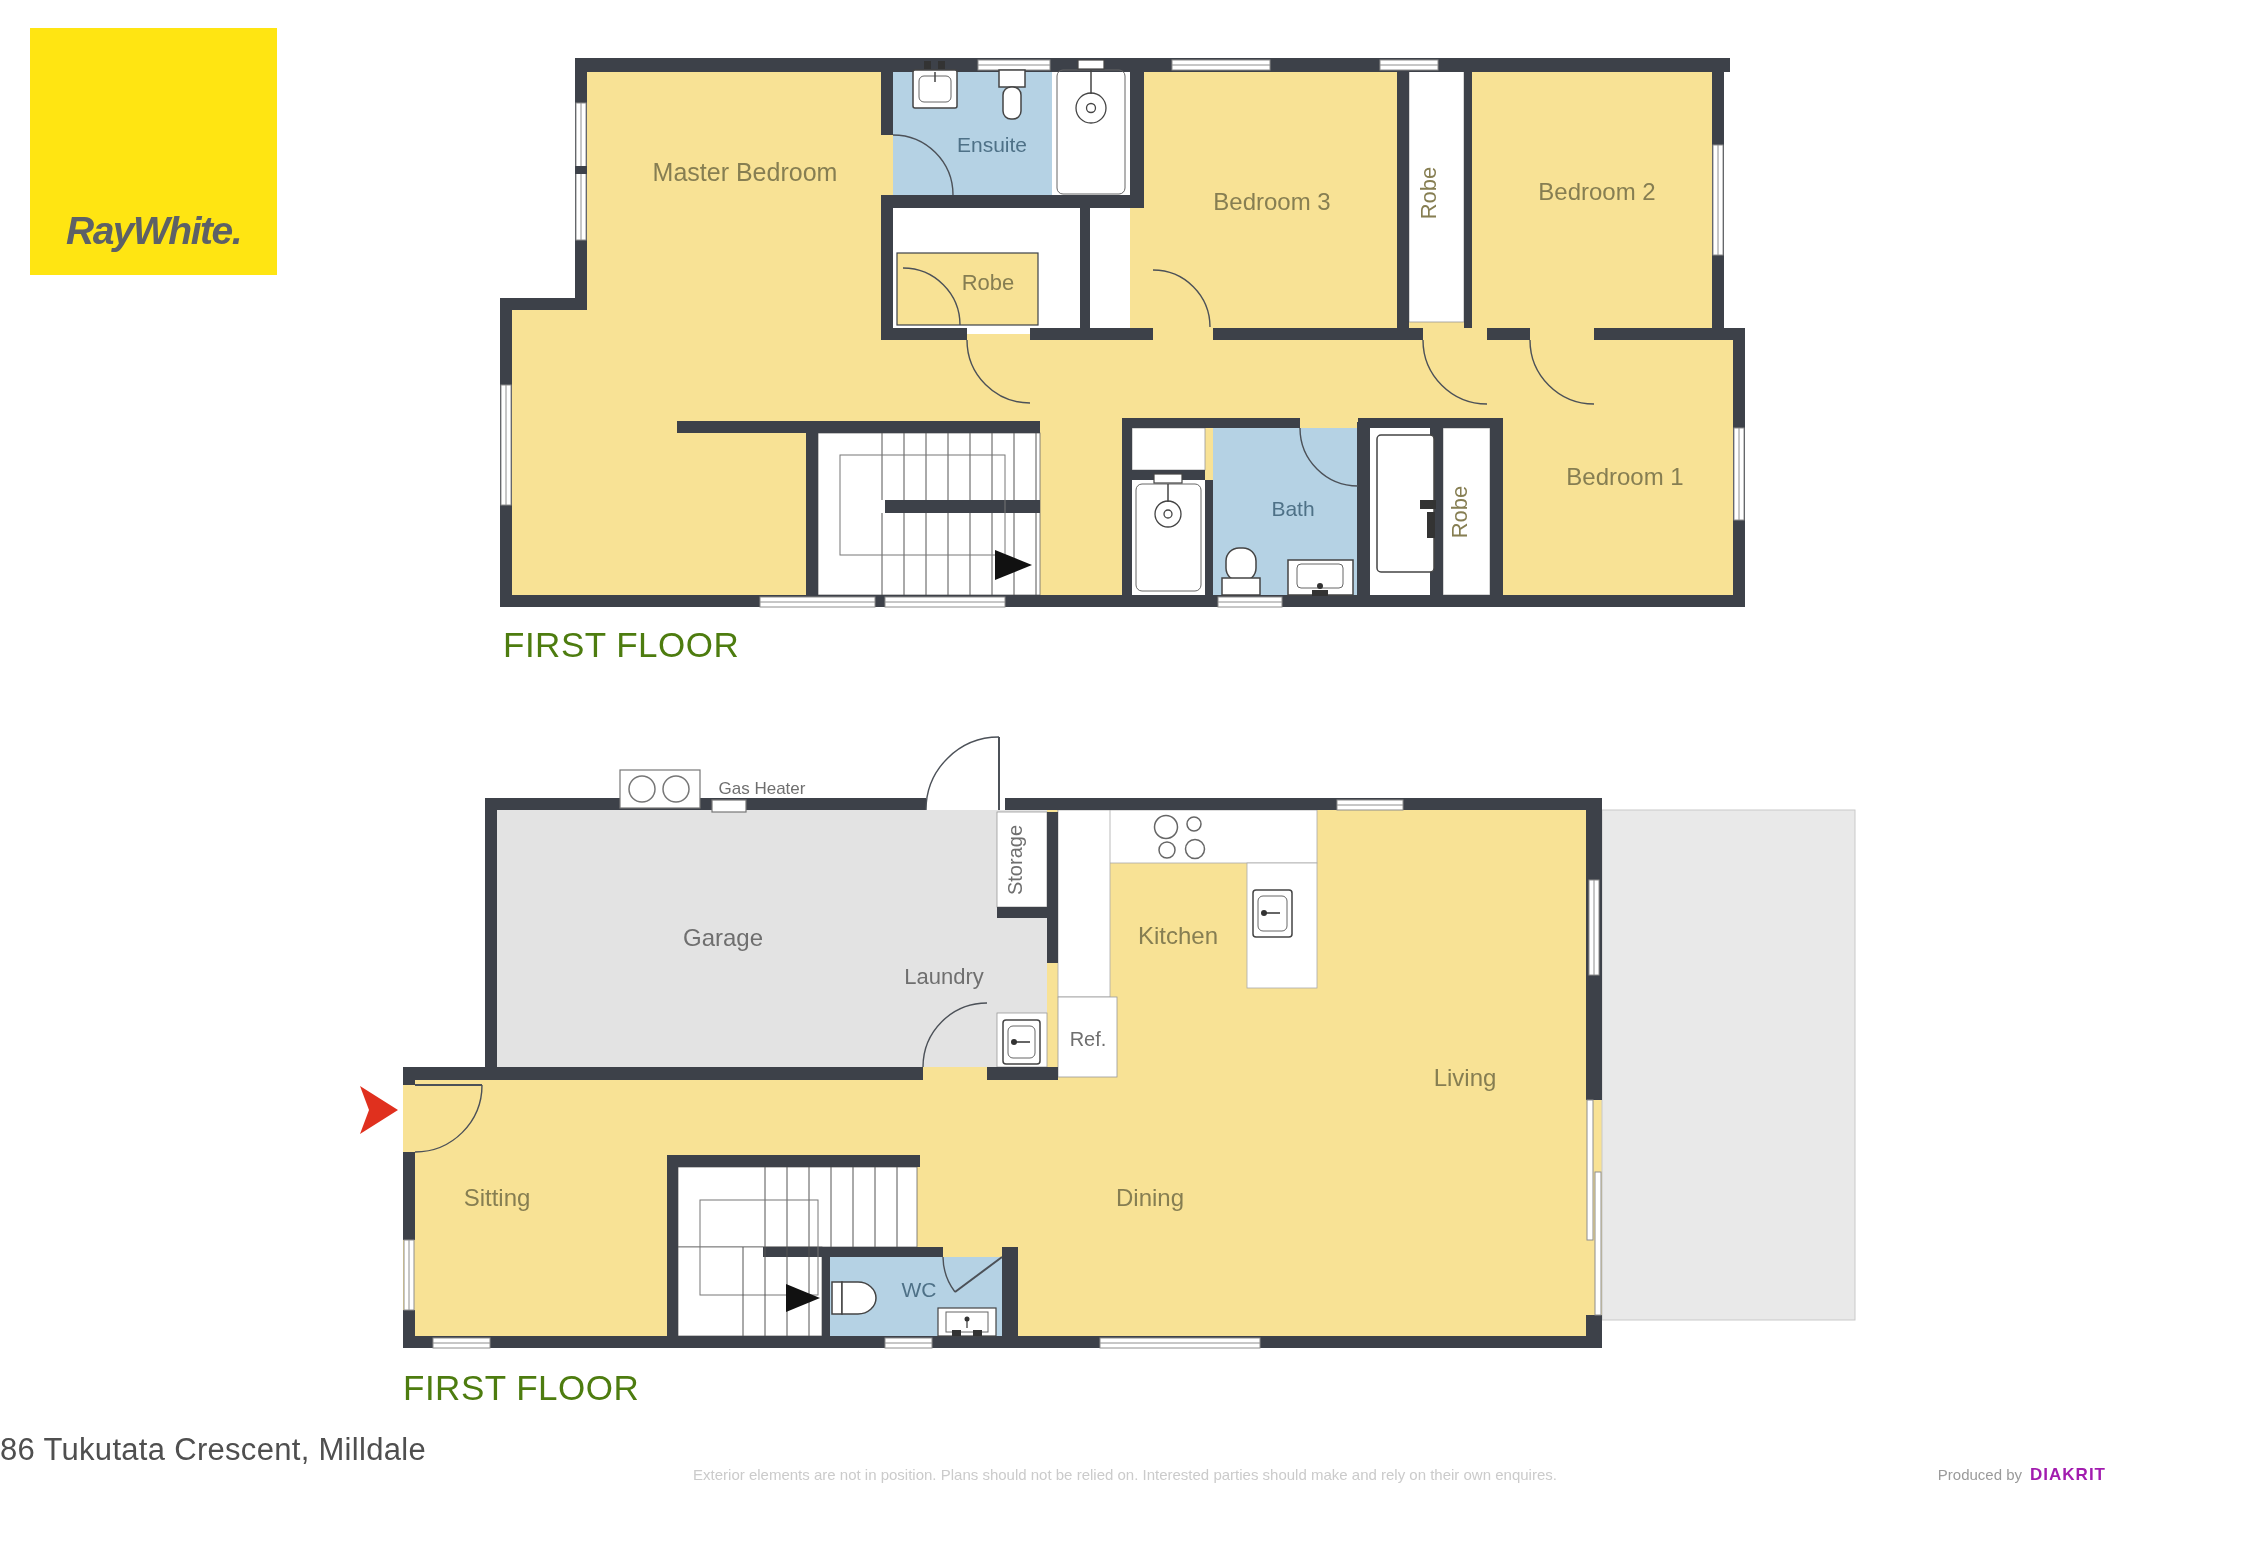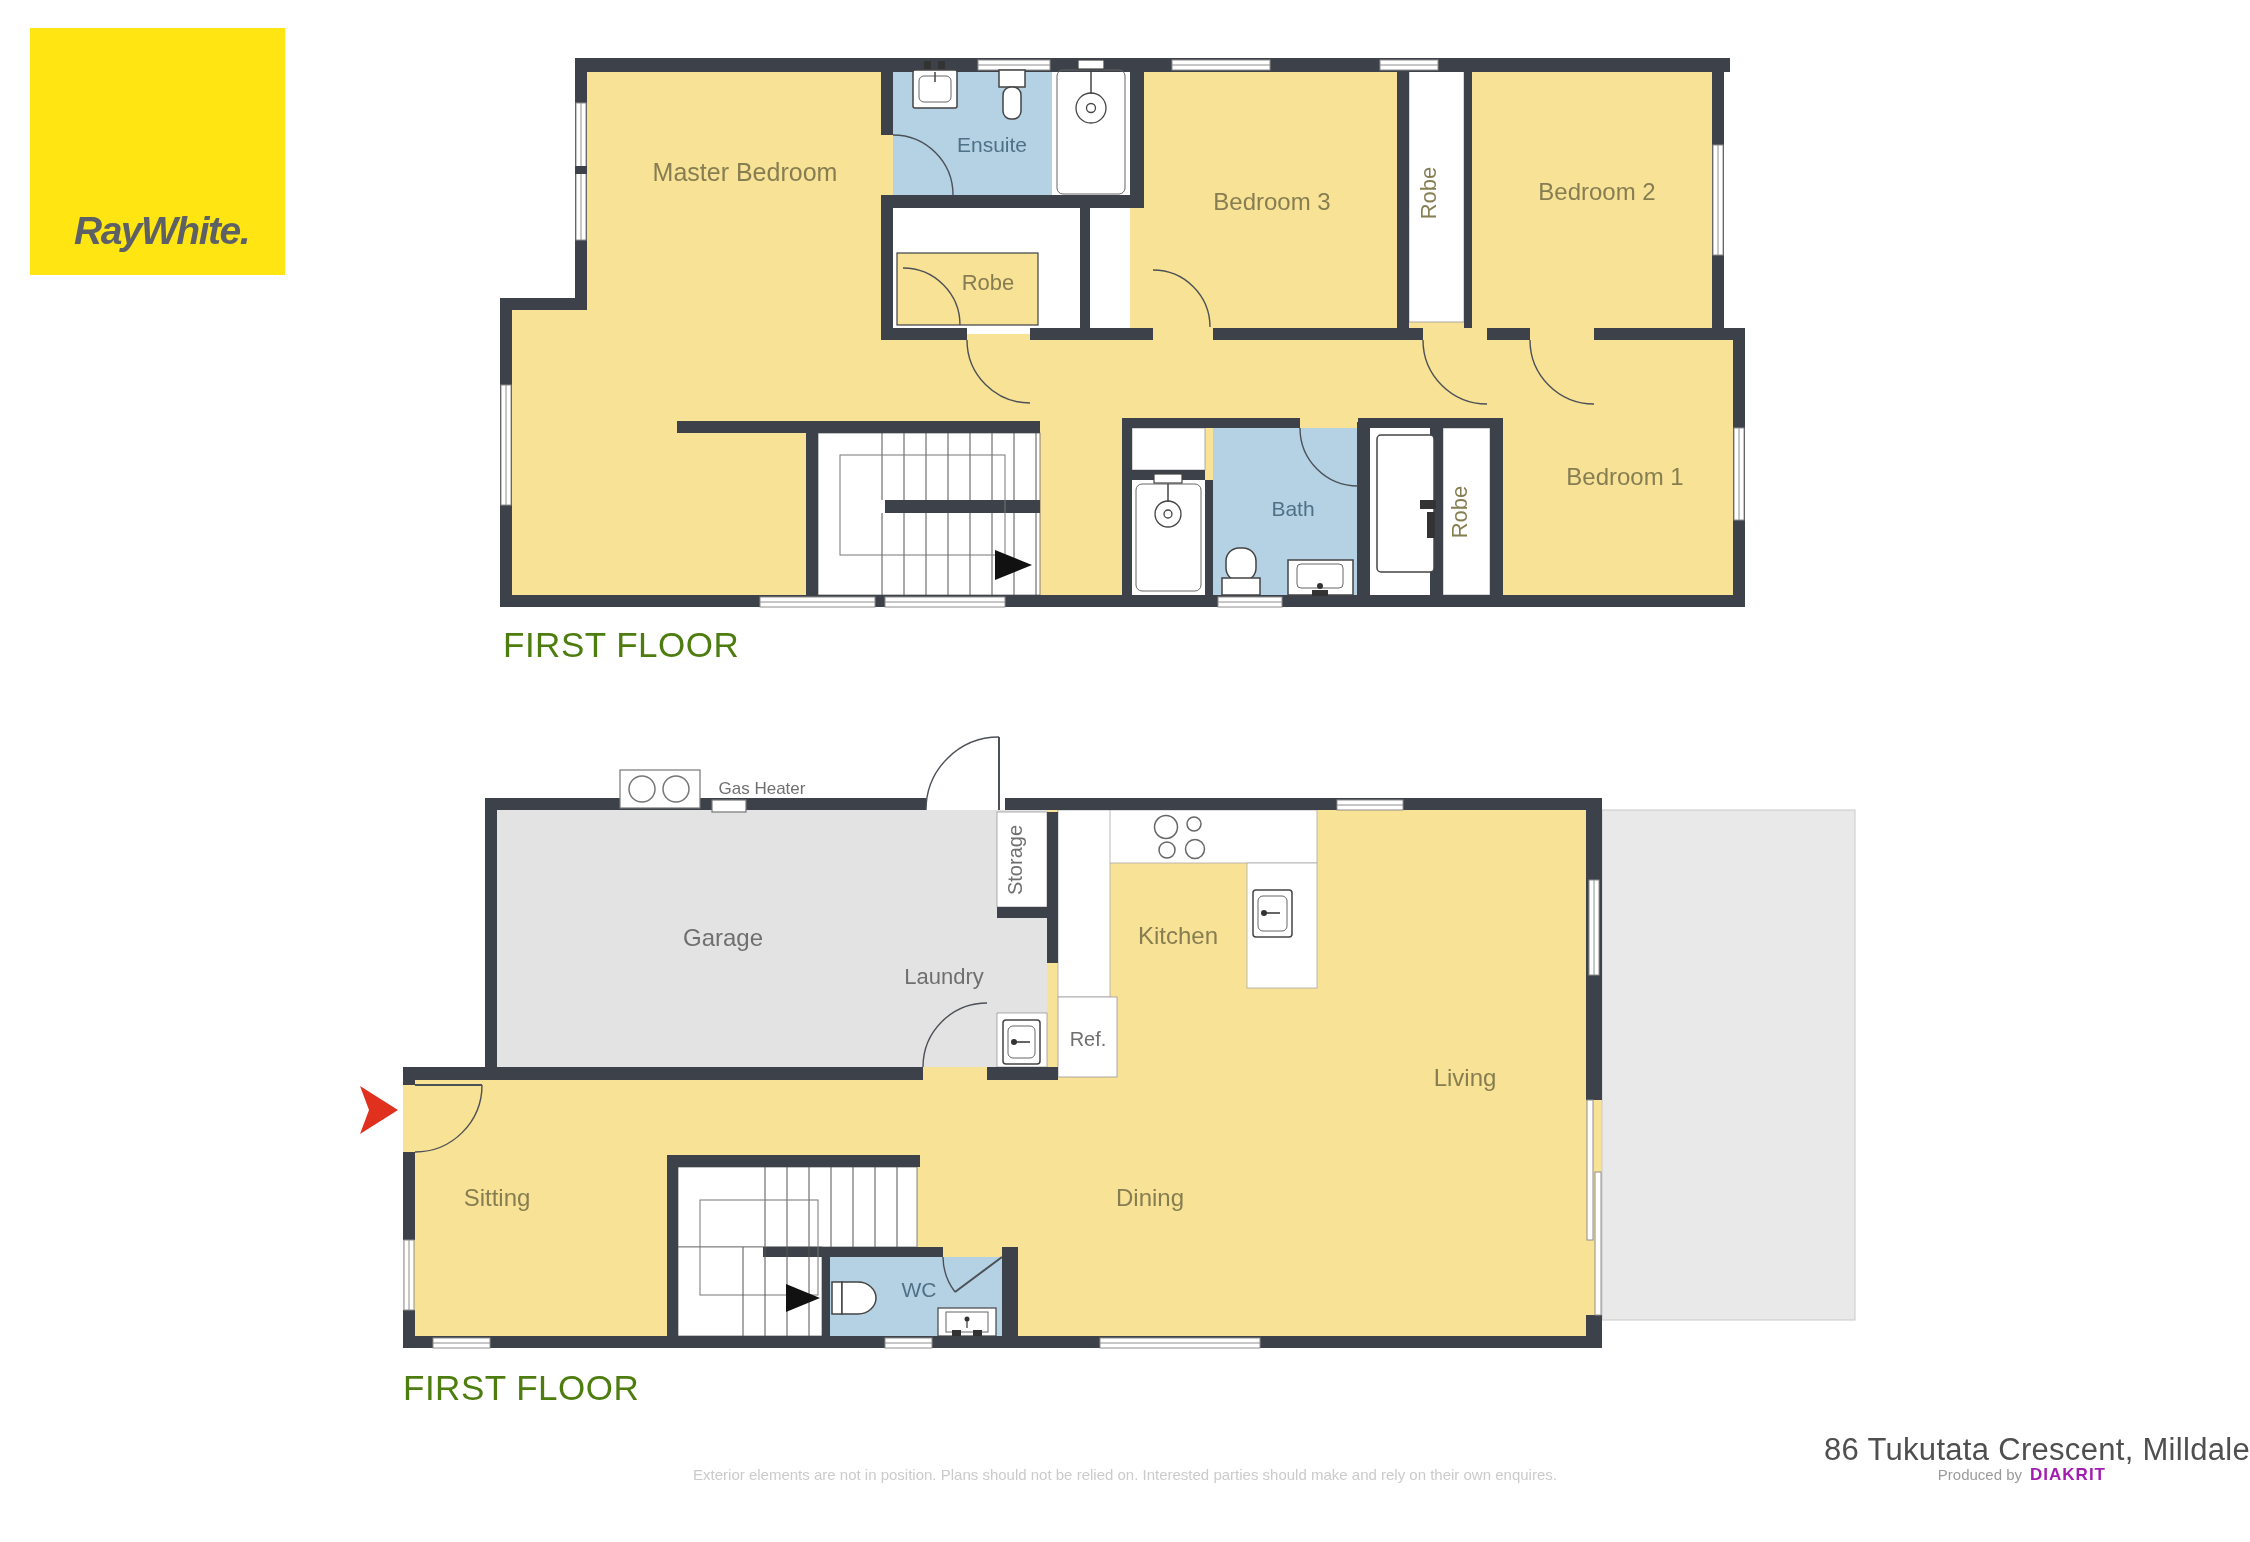--- a/index.html
+++ b/index.html
@@ -2,21 +2,21 @@
 <html><head>
 <meta charset="utf-8">
 <style>
   html,body{margin:0;padding:0;background:#ffffff;}
   body{font-family:"Liberation Sans", sans-serif;}
   #stage{position:relative;width:2250px;height:1542px;background:#ffffff;overflow:hidden;}
   .abs{position:absolute;}
   #logo{left:30px;top:28px;width:247px;height:247px;display:flex;align-items:flex-end;justify-content:center;}
   #logo span{font-size:39px;font-weight:bold;font-style:italic;letter-spacing:-1.5px;padding-bottom:22px;}
   .floor-title{font-size:35px;letter-spacing:0.5px;color:#4d7c0f;}
-  #address{left:0;top:1432px;width:2250px;text-align:right;font-size:31px;color:#4f4f4f;letter-spacing:0.3px;}
+  #address{left:0;top:1432px;width:2250px;text-align:left;font-size:31px;color:#4f4f4f;letter-spacing:0.3px;}
   .disclaimer{left:0;width:2250px;text-align:center;font-size:15px;color:#cbcbcb;}
   #dl1{top:1489px;}
   #dl2{top:1466px;}
   #producer{top:1465px;right:144px;font-size:15px;color:#9b9b9b;}
   #producer b{font-size:17px;color:#a21caf;letter-spacing:1px;margin-left:8px;}
   svg text{font-family:"Liberation Sans", sans-serif;}
   .lbl-y{fill:#867e52;}
   .lbl-b{fill:#4e7187;}
   .lbl-g{fill:#6f6f6f;}
   .f24{font-size:24px;} .f25{font-size:25px;} .f22{font-size:22px;} .f21{font-size:21px;} .f20{font-size:20px;} .f17{font-size:17px;}
@@ -28,21 +28,21 @@
   .fix2{fill:none;stroke:#666666;stroke-width:1;}
   .tread{stroke:#555555;stroke-width:1;}
   .thin{fill:none;stroke:#777777;stroke-width:1;}
   .whitebox{fill:#ffffff;stroke:#9a9a9a;stroke-width:0.8;}
 </style>
 </head>
 <body>
 
 <div id="stage">
 
-  <div id="logo" class="abs" style="background:#ffe512;padding-left:8px;">
+  <div id="logo" class="abs" style="background:#ffe512;">
     <span style="color:#5d6166;">RayWhite.</span>
   </div>
 
   <svg class="abs" style="left:495px;top:50px;" width="1260" height="570" viewBox="495 50 1260 570">
 
     <path fill="#f8e295" d="M575,58 H1724 V335 H1745 V607 H500 V304 H587 V58 Z"></path>
 
     <rect x="893" y="64" width="159" height="140" fill="#b5d2e4"></rect>
     <rect x="1052" y="64" width="78" height="137" fill="#ffffff"></rect>
     <rect x="893" y="208" width="237" height="126" fill="#ffffff"></rect>

